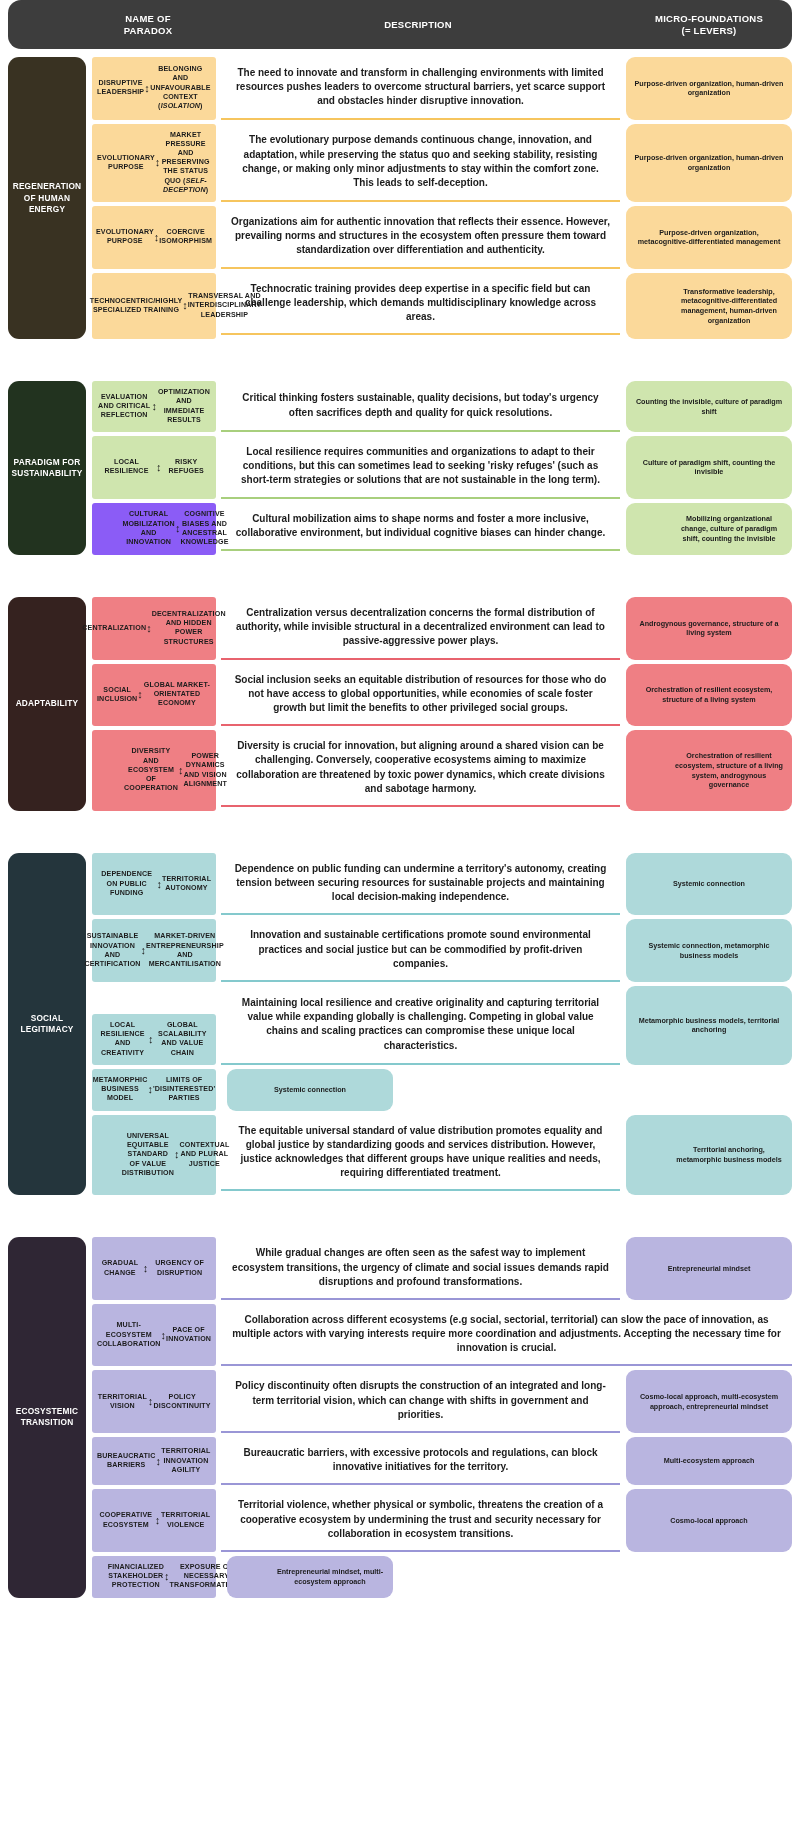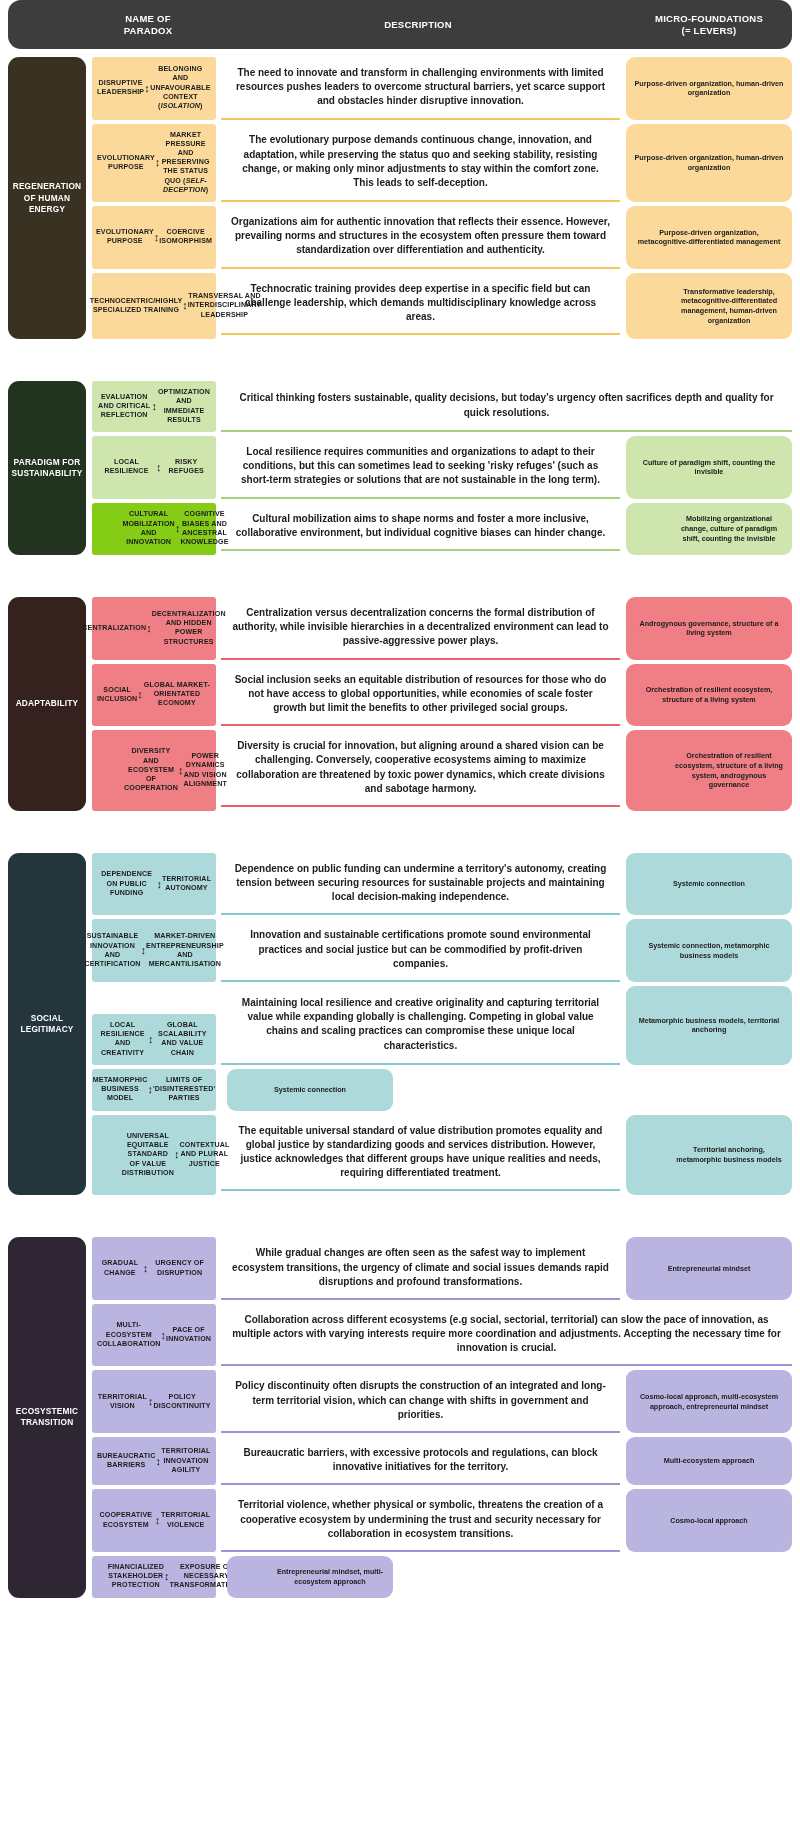--- a/index.html
+++ b/index.html
@@ -206,36 +206,39 @@
         <div class="rows">
           <div class="row">
             <div class="par" style="background: rgb(207, 229, 174);">
               <div class="t">EVALUATION AND CRITICAL REFLECTION</div>
               <div class="arrow">↕</div>
               <div class="t">OPTIMIZATION AND IMMEDIATE RESULTS</div>
             </div>
             <div class="desc" style="border-bottom-color: rgb(168, 207, 125);">
               <div class="t">Critical thinking fosters sustainable, quality decisions, but today's urgency often sacrifices depth and quality for quick resolutions.</div>
             </div>
+            <div class="micro" style="background: rgb(207, 229, 174);">
+              <div class="t">Counting the invisible, culture of paradigm shift</div>
+            </div>
           </div>
           <div class="row">
             <div class="par" style="background: rgb(207, 229, 174);">
               <div class="t">LOCAL RESILIENCE</div>
               <div class="arrow">↕</div>
               <div class="t">RISKY REFUGES</div>
             </div>
             <div class="desc" style="border-bottom-color: rgb(168, 207, 125);">
               <div class="t">Local resilience requires communities and organizations to adapt to their conditions, but this can sometimes lead to seeking 'risky refuges' (such as short-term strategies or solutions that are not sustainable in the long term).</div>
             </div>
             <div class="micro" style="background: rgb(207, 229, 174);">
               <div class="t">Culture of paradigm shift, counting the invisible</div>
             </div>
           </div>
           <div class="row">
-            <div class="par" style="background: #84cc16;">
+            <div class="par" style="background: #8b5cf6;">
               <div class="t">CULTURAL MOBILIZATION AND INNOVATION</div>
               <div class="arrow">↕</div>
               <div class="t">COGNITIVE BIASES AND ANCESTRAL KNOWLEDGE</div>
             </div>
             <div class="desc" style="border-bottom-color: rgb(168, 207, 125);">
               <div class="t">Cultural mobilization aims to shape norms and foster a more inclusive, collaborative environment, but individual cognitive biases can hinder change.</div>
             </div>
             <div class="micro" style="background: rgb(207, 229, 174);">
               <div class="t">Mobilizing organizational change, culture of paradigm shift, counting the invisible</div>
             </div>
@@ -249,21 +252,21 @@
           </div>
         </div>
         <div class="rows">
           <div class="row">
             <div class="par" style="background: rgb(239, 127, 132);">
               <div class="t">CENTRALIZATION</div>
               <div class="arrow">↕</div>
               <div class="t">DECENTRALIZATION AND HIDDEN POWER STRUCTURES</div>
             </div>
             <div class="desc" style="border-bottom-color: rgb(232, 99, 110);">
-              <div class="t">Centralization versus decentralization concerns the formal distribution of authority, while invisible hierarchies in a decentralized environment can lead to passive-aggressive power plays.</div>
+              <div class="t">Centralization versus decentralization concerns the formal distribution of authority, while invisible structural in a decentralized environment can lead to passive-aggressive power plays.</div>
             </div>
             <div class="micro" style="background: rgb(239, 127, 132);">
               <div class="t">Androgynous governance, structure of a living system</div>
             </div>
           </div>
           <div class="row">
             <div class="par" style="background: rgb(239, 127, 132);">
               <div class="t">SOCIAL INCLUSION</div>
               <div class="arrow">↕</div>
               <div class="t">GLOBAL MARKET-ORIENTATED ECONOMY</div>

